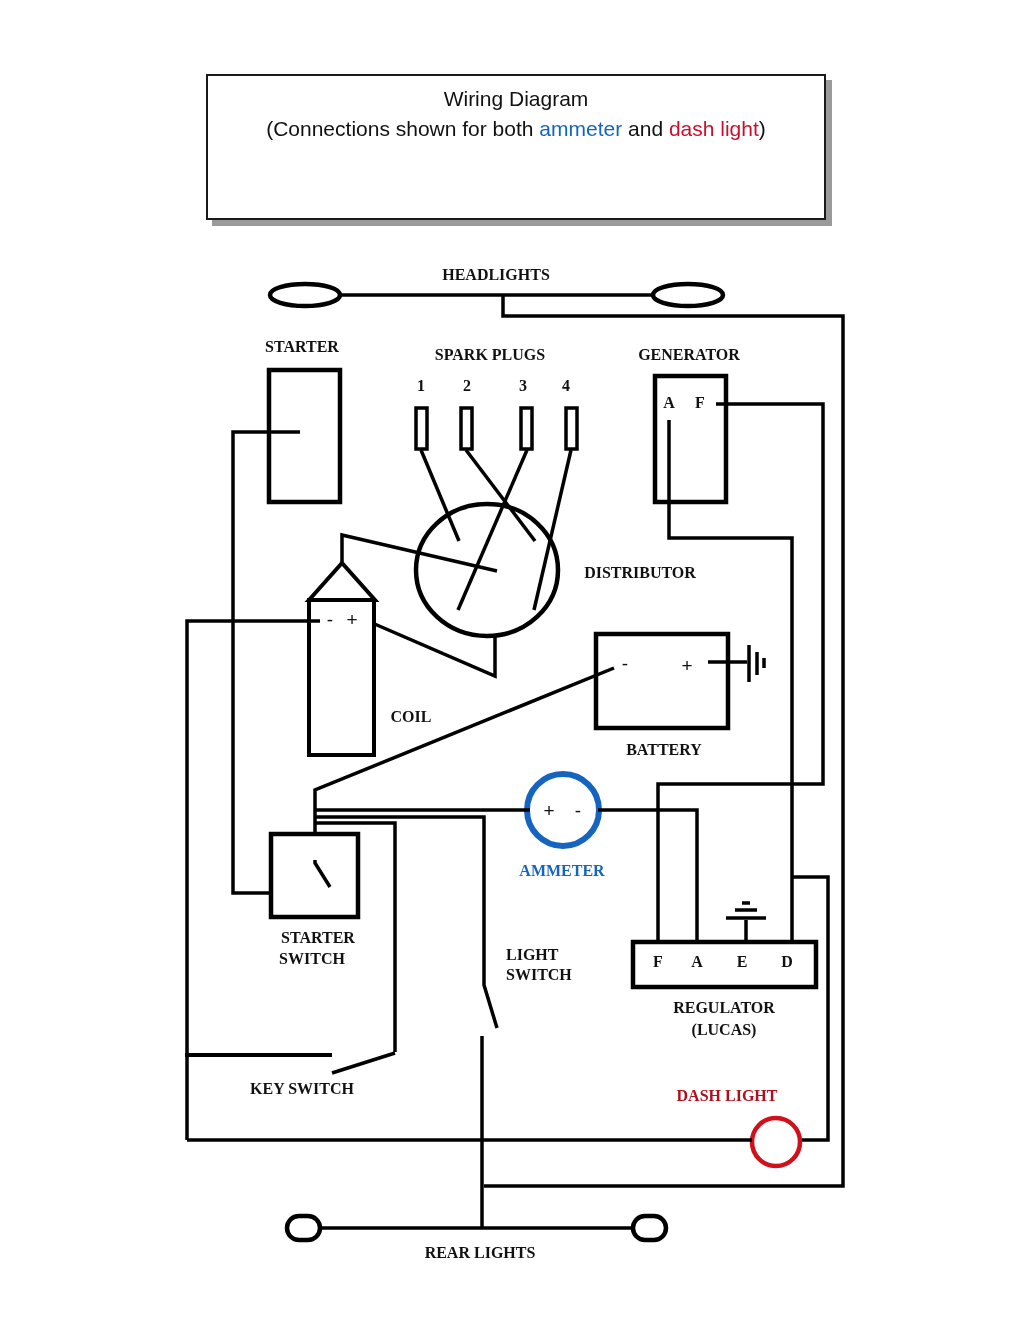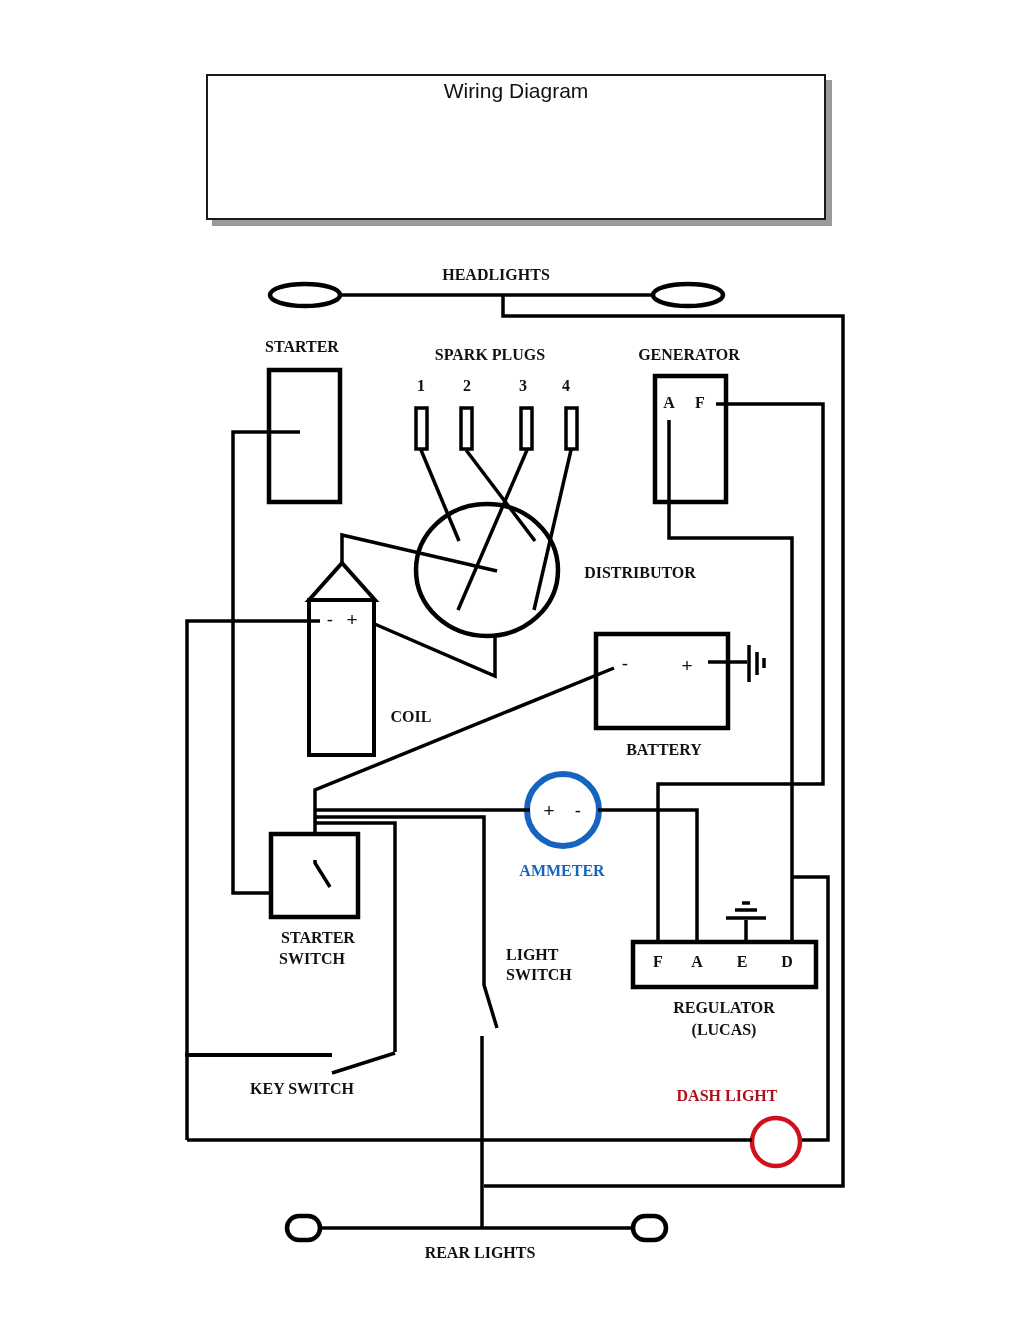--- a/index.html
+++ b/index.html
@@ -4,36 +4,38 @@
 <style>
   html, body { margin: 0; padding: 0; background: #ffffff; }
   body { width: 1024px; height: 1325px; position: relative; overflow: hidden; }
   .title-box {
     position: absolute; left: 206px; top: 74px; width: 620px; height: 146px;
     border: 2px solid #1a1a1a; background: #fff;
     box-shadow: 6px 6px 0 #9a9a9a;
     box-sizing: border-box;
     font-family: "Liberation Sans", sans-serif;
     font-size: 21px; line-height: 30px; text-align: center; color: #111;
+    padding-top: 8px;
   }
   .title-box .line { display: block; }
   .c-blue { color: #1565c0; }
   .c-red { color: #c8102e; }
   svg#diagram { position: absolute; left: 0; top: 0; }
   .lbl-sm { font-family: "Liberation Serif", serif; font-weight: bold; font-size: 16px; fill: #111; }
   .wire { stroke: #000; stroke-width: 4; fill: none; stroke-linecap: square; }
   .wire-thin { stroke: #000; stroke-width: 3.5; fill: none; }
   .box { stroke: #000; stroke-width: 4.5; fill: #fff; }
   .term { font-family: "Liberation Sans", sans-serif; font-size: 19px; fill: #111; }
 </style>
 </head>
 <body>
 
 <div class="title-box">
   <span class="line">Wiring Diagram</span>
+  <span class="line"><span>(Connections shown for both </span><span class="c-blue">ammeter</span><span> and </span><span class="c-red">dash light</span><span>)</span></span>
 </div>
 
 <svg id="diagram" width="1024" height="1325" viewBox="0 0 1024 1325">
 
   <g>
     <text class="lbl-sm" x="496" y="280" text-anchor="middle">HEADLIGHTS</text>
     <ellipse cx="305" cy="295" rx="35" ry="11" stroke="#000" stroke-width="4.5" fill="#fff"></ellipse>
     <ellipse cx="688" cy="295" rx="35" ry="11" stroke="#000" stroke-width="4.5" fill="#fff"></ellipse>
     <line class="wire-thin" x1="340" y1="295" x2="653" y2="295"></line>
     <polyline class="wire-thin" points="503,295 503,316 843,316 843,1186 484,1186"></polyline>

